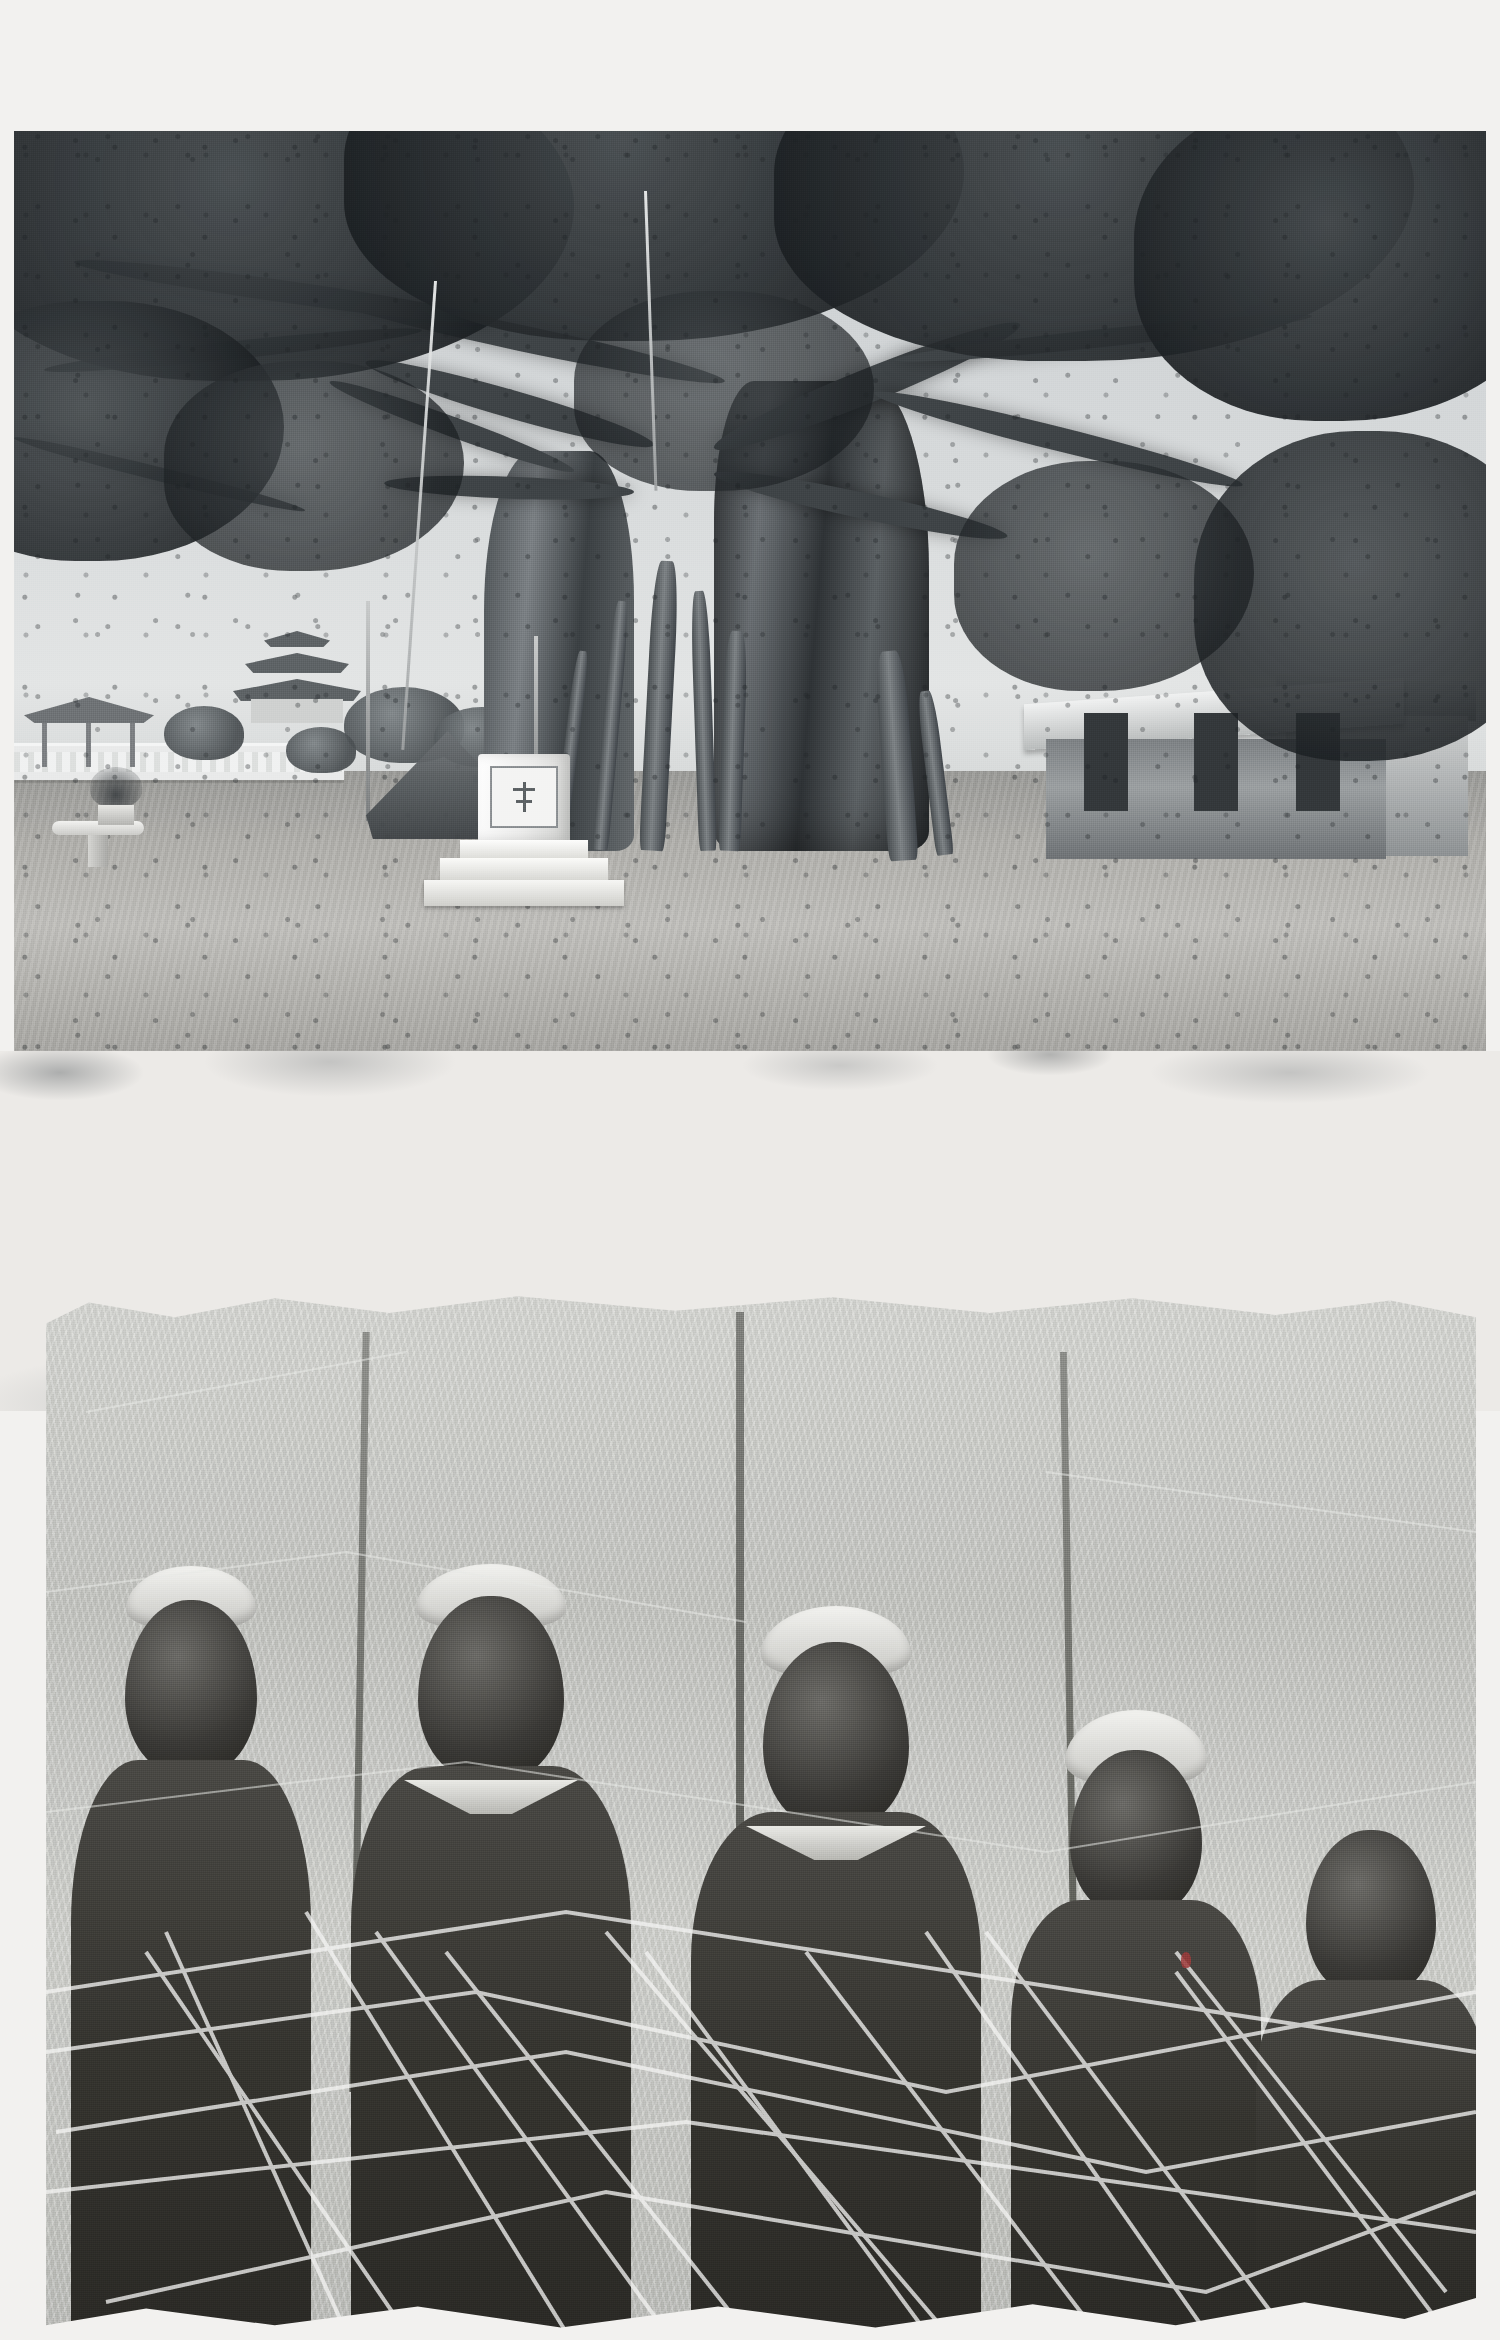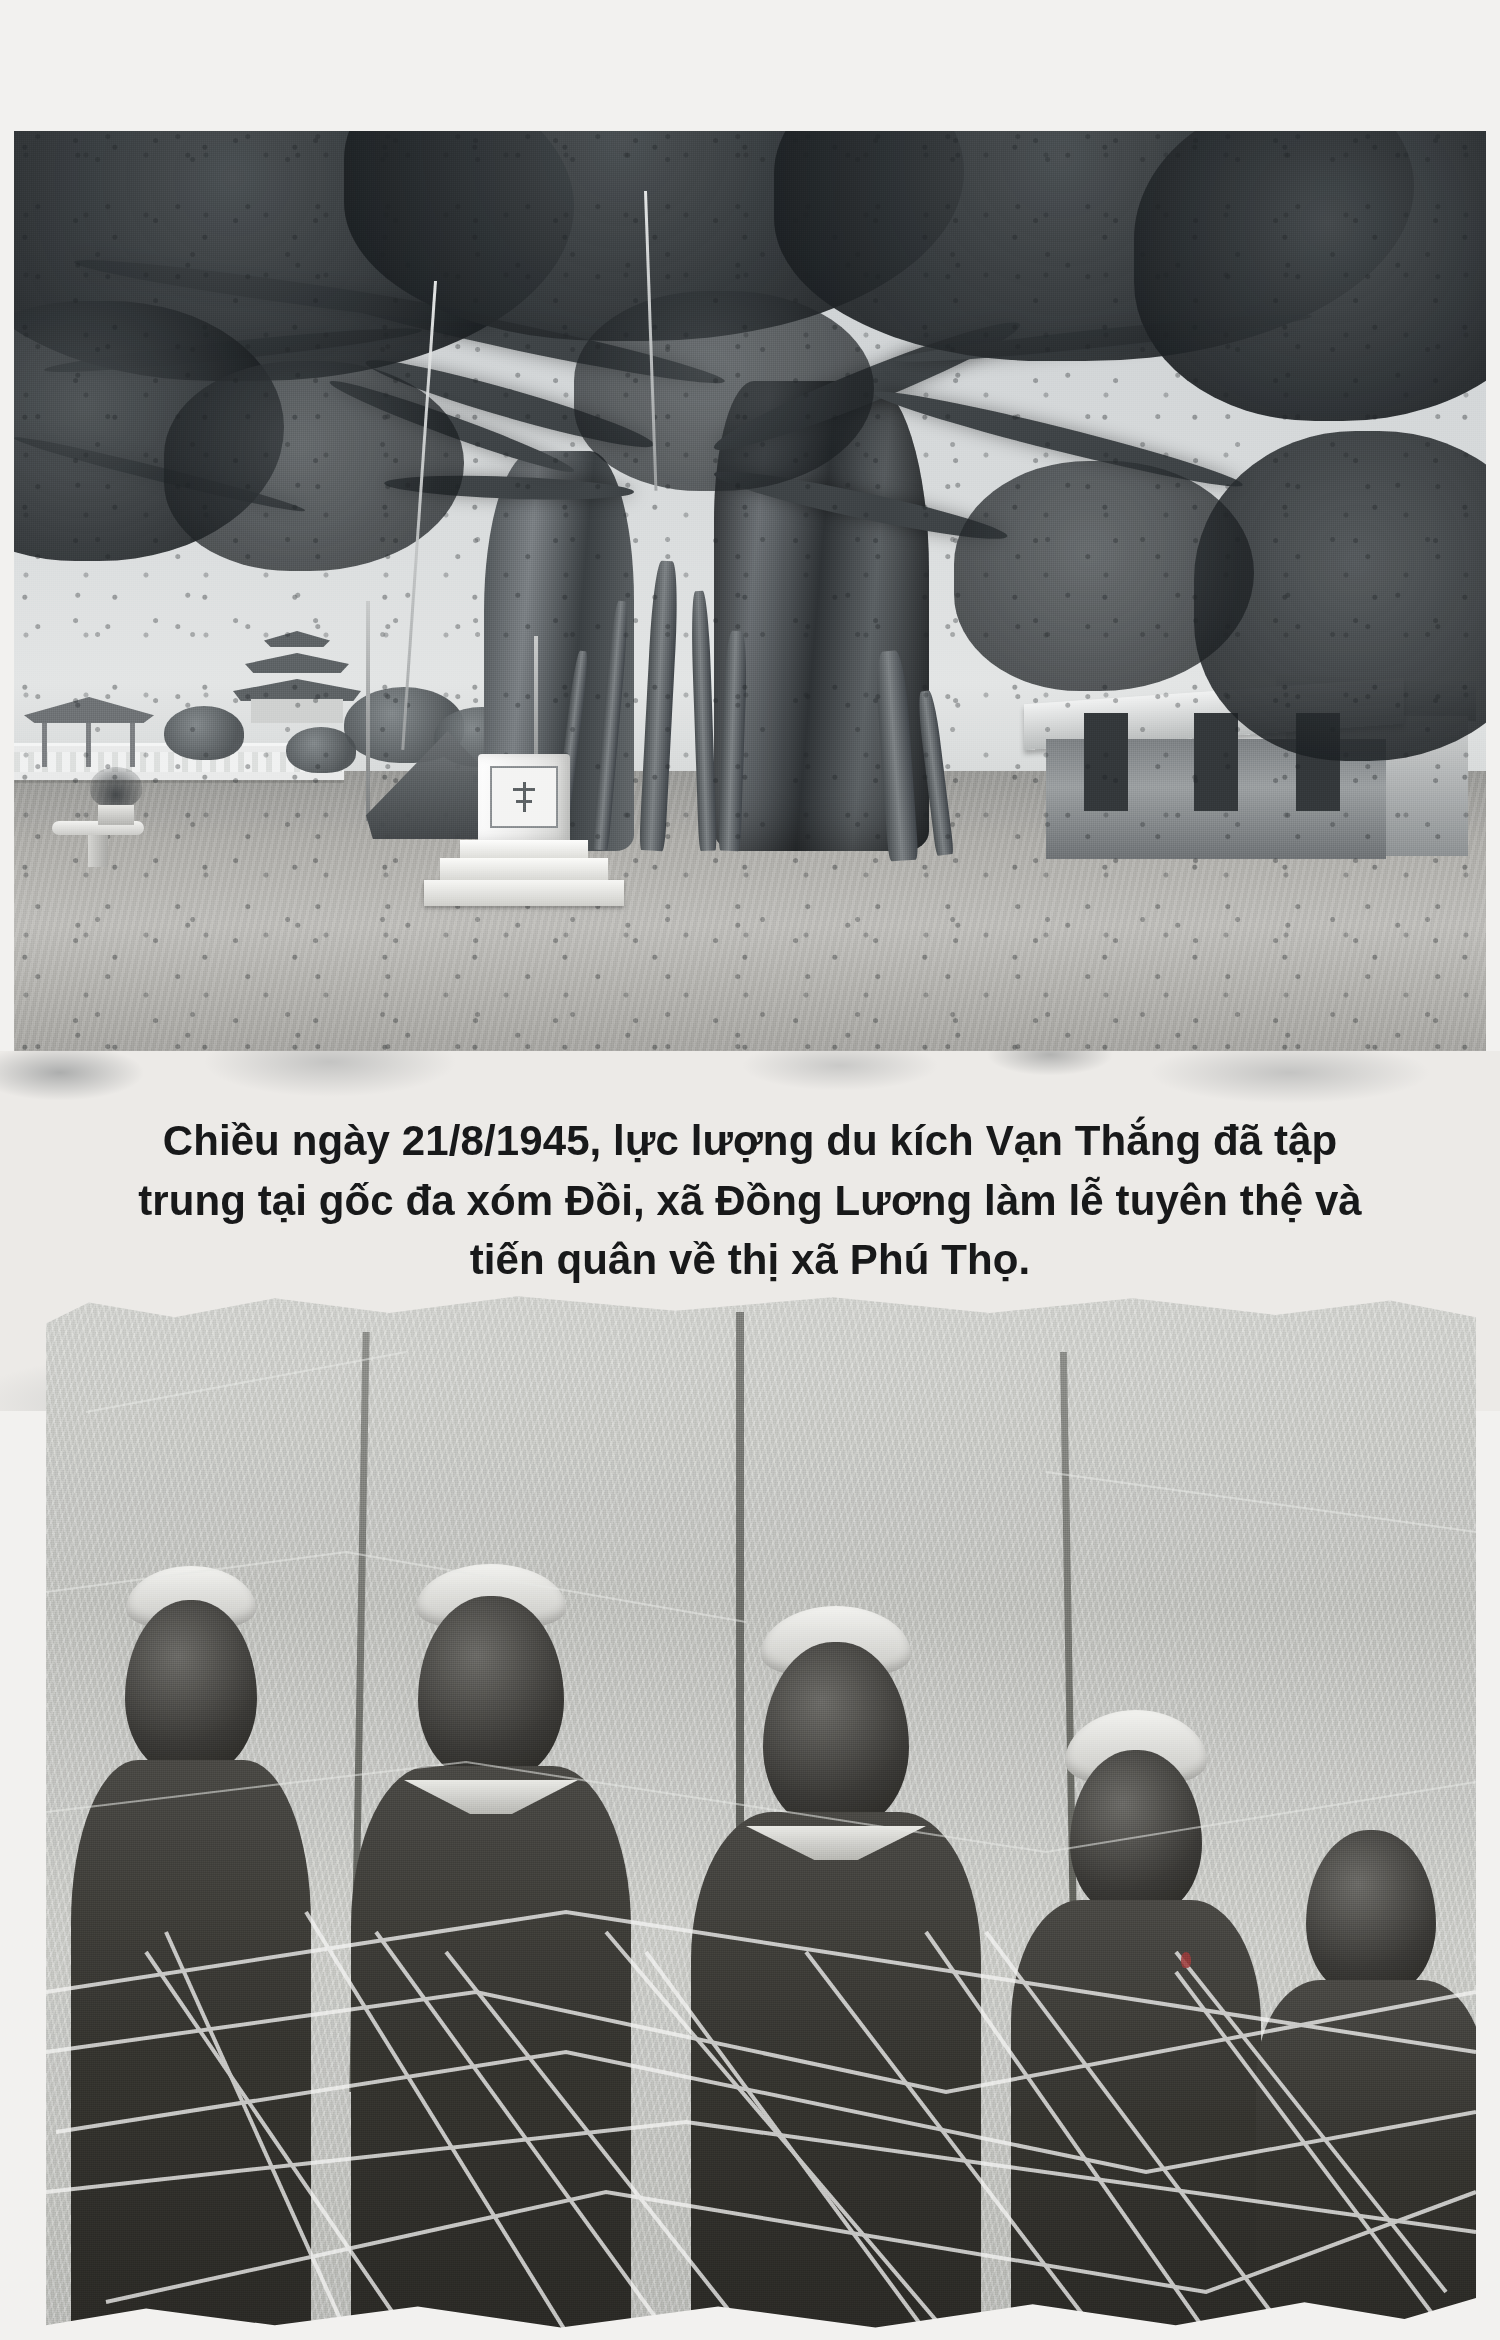--- a/index.html
+++ b/index.html
@@ -543,21 +543,20 @@
           <div class="glyph"></div>
         </div>
       </div>
     </div>
 
     <div class="photo-grain"></div>
   </div>
 
   <div class="caption-band">
     <div class="splatter"></div>
-    <div class="caption-text">Chiều ngày 21/8/1945, lực lượng du kích Vạn Thắng đã tập trung tại gốc đa xóm Đồi, xã Đồng Lương làm lễ tuyên thệ và tiến quân về thị xã Phú Thọ.</div>
   </div>
 
   <div class="photo-bottom">
     <div class="bp-bg"></div>
 
     <div style="position:absolute; left:310px; top:40px; width:7px; height:760px; background:linear-gradient(to bottom,#8e8f8b,#54554f); transform:rotate(1deg);"></div>
     <div style="position:absolute; left:690px; top:20px; width:8px; height:820px; background:linear-gradient(to bottom,#7f807c,#4c4d48);"></div>
     <div style="position:absolute; left:1020px; top:60px; width:7px; height:700px; background:linear-gradient(to bottom,#8c8d89,#55564f); transform:rotate(-1deg);"></div>
 
     <div class="person" style="left:20px; width:250px; height:780px;">

